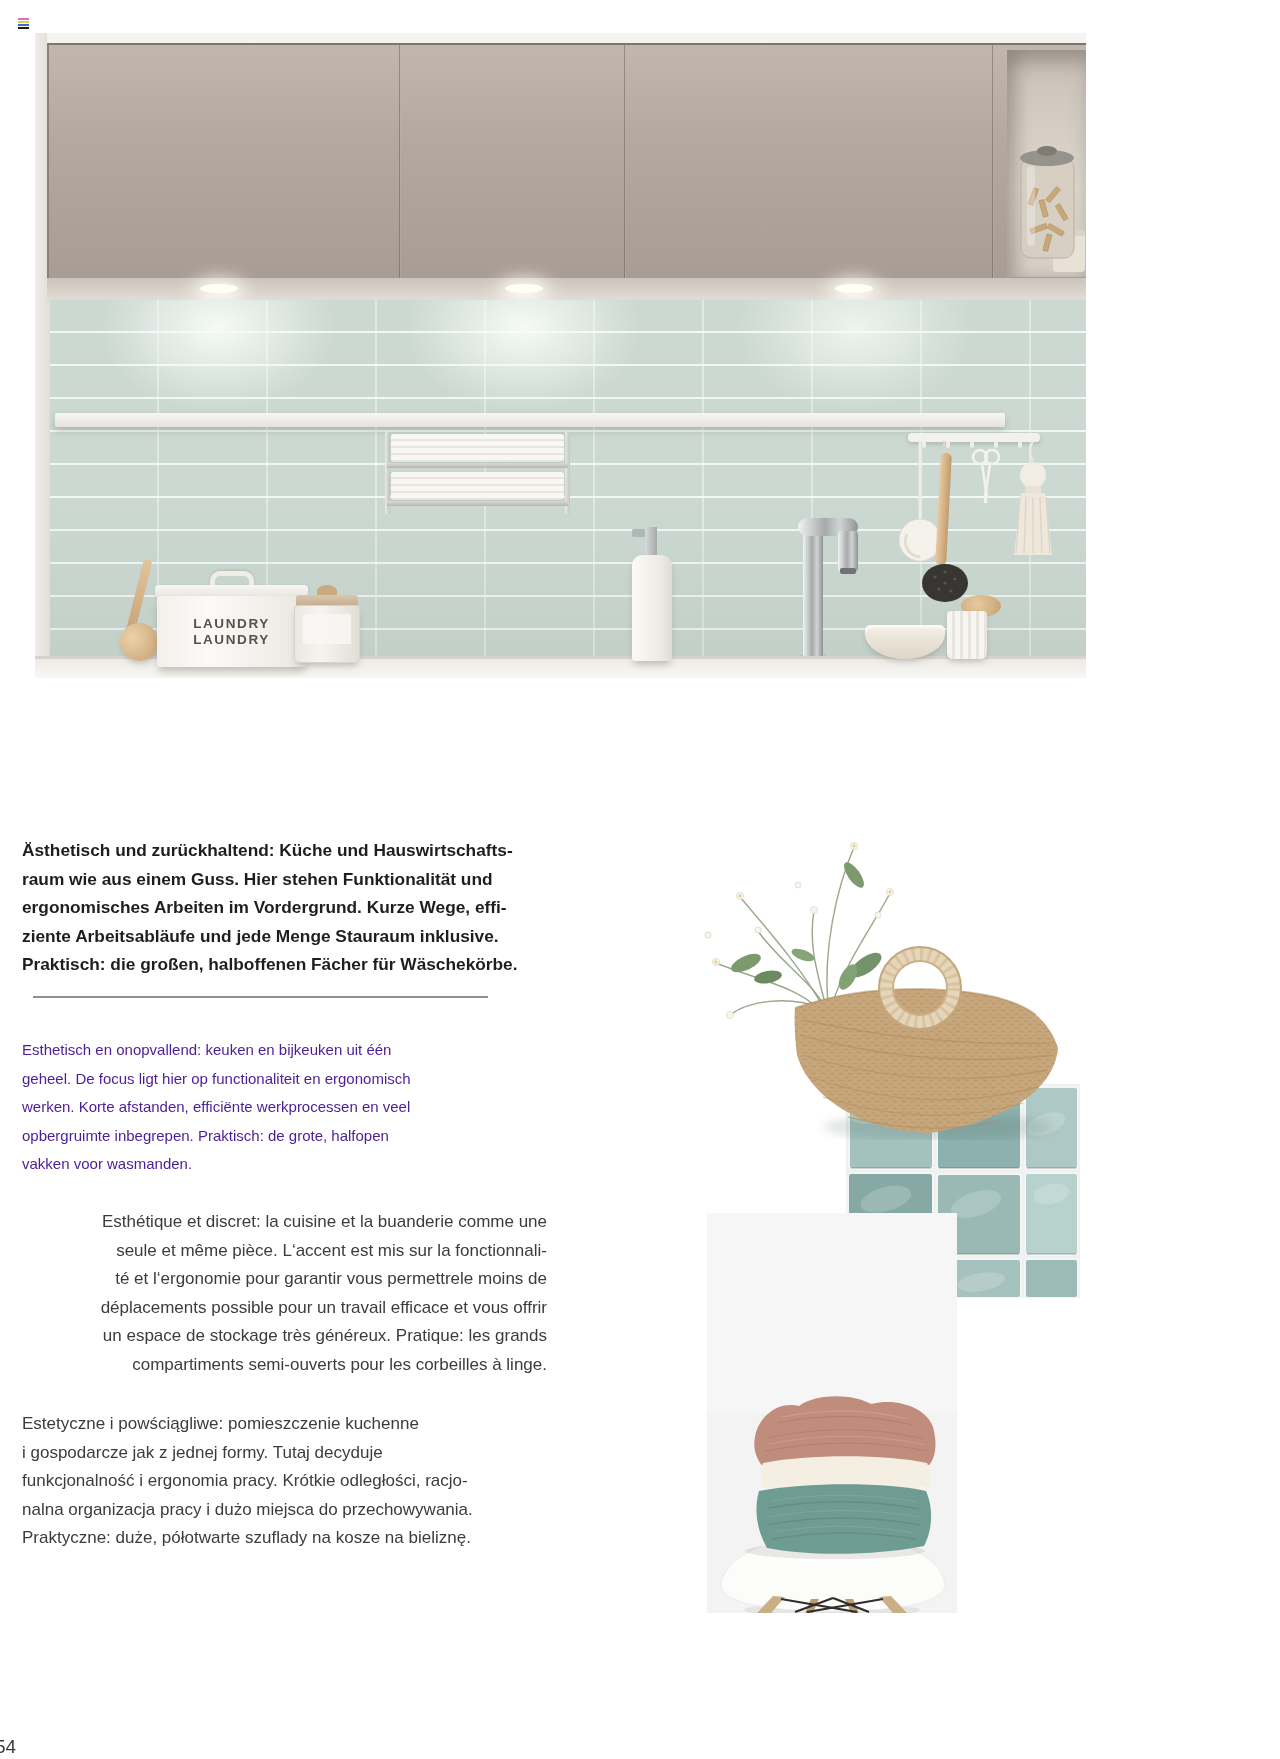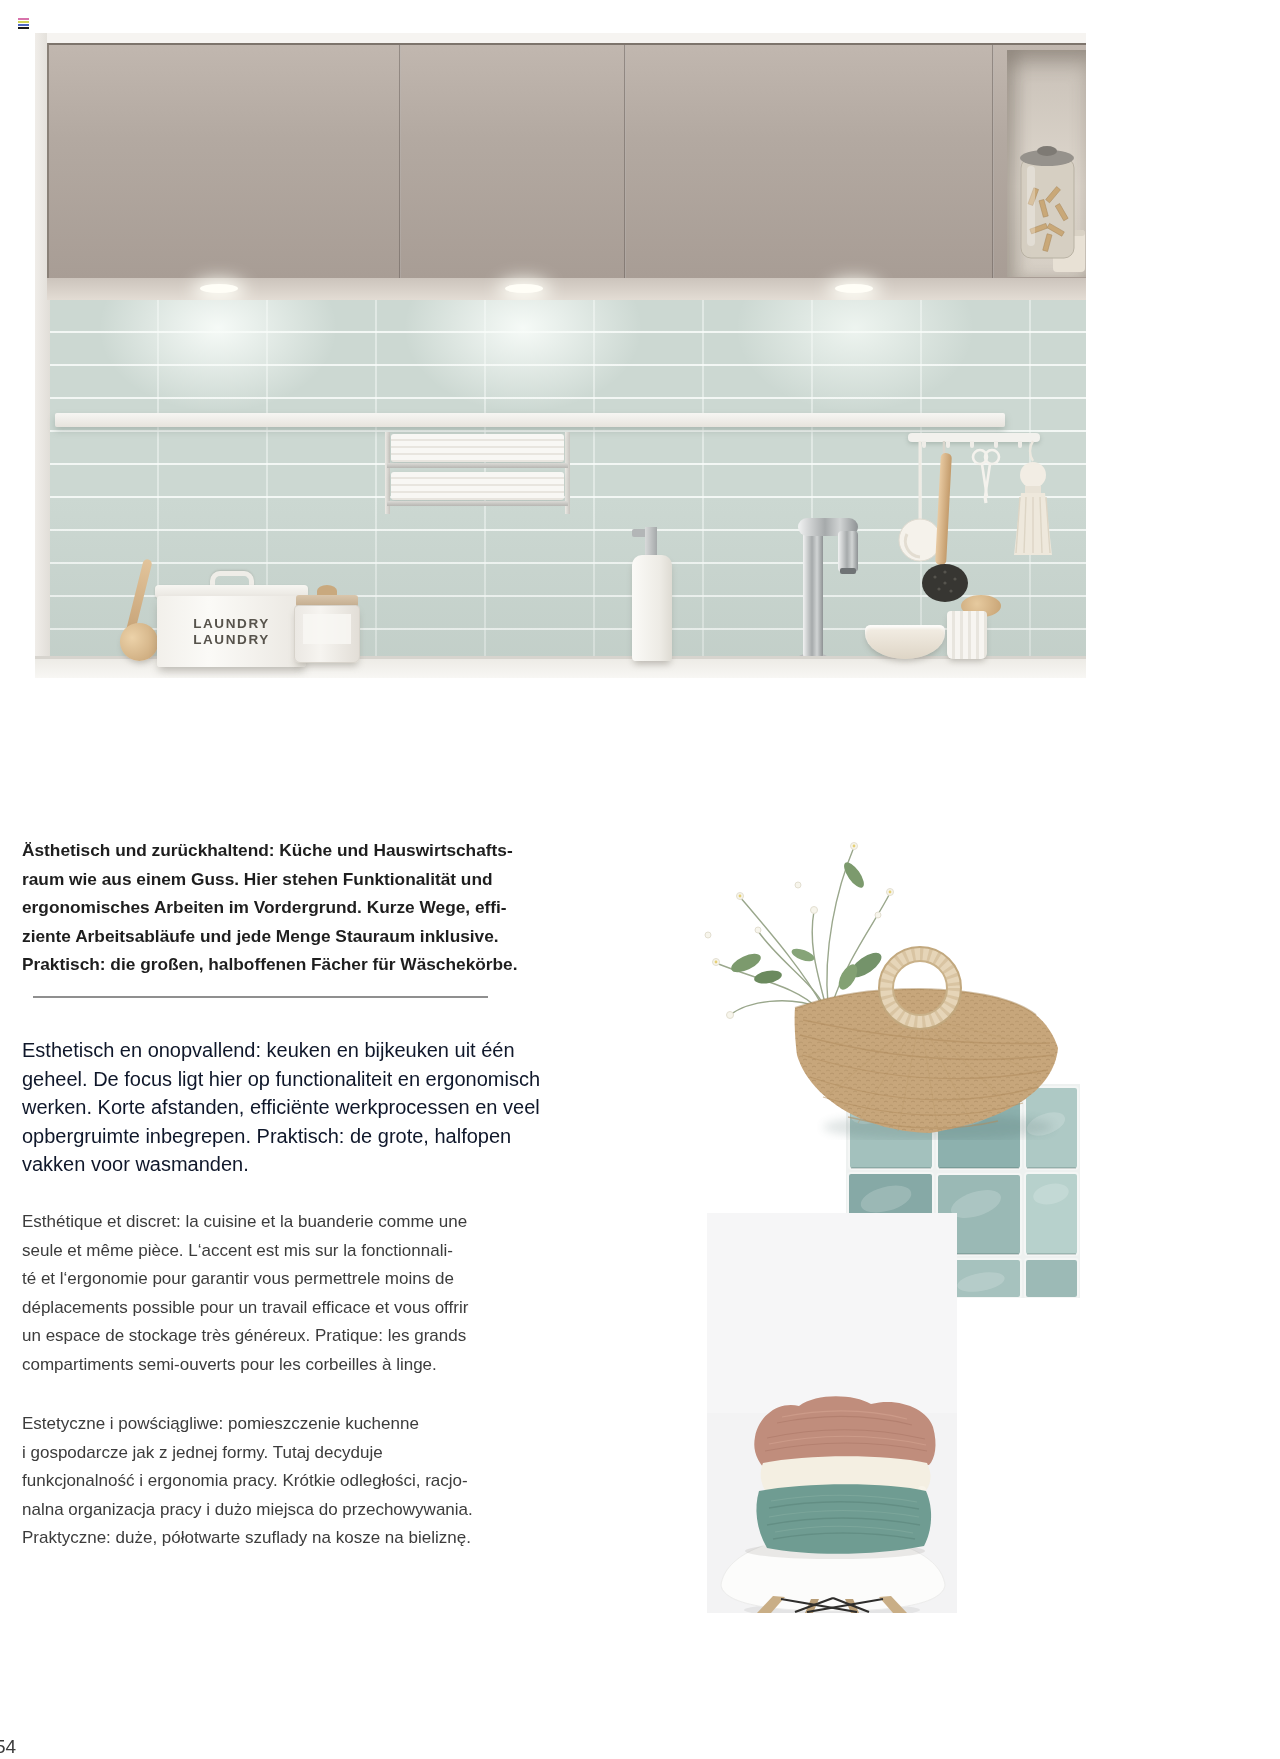--- a/index.html
+++ b/index.html
@@ -116,22 +116,22 @@
   .pot-brush { position:absolute; left:14px; top:0; width:40px; height:22px; border-radius:50%;
            background:radial-gradient(circle at 40% 40%,#e6ca9f,#c6a172); }
   .pot-cup { position:absolute; left:0; top:16px; width:40px; height:48px;
            border-radius:4px 4px 6px 6px;
            background:repeating-linear-gradient(90deg,#f7f5f1 0 5px,#e8e5de 5px 8px);
            box-shadow:0 4px 6px -2px rgba(110,105,95,.4); }
 
   
   .para { position:absolute; left:22px; width:525px; white-space:pre-line; }
   .para-de { top:836px; font-size:17.3px; line-height:28.5px; font-weight:700; color:#1e1e1e; }
-  .para-nl { top:1036px; font-size:20px; line-height:28.6px; color:#0f172a; }
-  .para-fr { top:1208px; font-size:17px; line-height:28.6px; color:#3c3c3c; }
+  .para-nl { top:1036px; font-size:15px; line-height:28.6px; color:#4c1d95; }
+  .para-fr { top:1208px; font-size:17px; line-height:28.6px; color:#3c3c3c;text-align:right; }
   .para-pl { top:1410px; font-size:17px; line-height:28.6px; color:#3c3c3c; }
   .divider { position:absolute; left:33px; top:996px; width:455px; height:2px; background:#8f8f8f; }
   .pagenum { position:absolute; left:-5px; top:1736px; font-size:19px; color:#3b3b3b; }
 
   
   .tiles-photo { position:absolute; left:846px; top:1084px; width:234px; height:214px; z-index:1; }
   .towels-photo { position:absolute; left:707px; top:1213px; width:250px; height:400px;
            background:#f3f3f4; z-index:2; overflow:hidden; }
   .bag-art { position:absolute; left:618px; top:725px; width:452px; height:415px; z-index:3; }
 </style>

